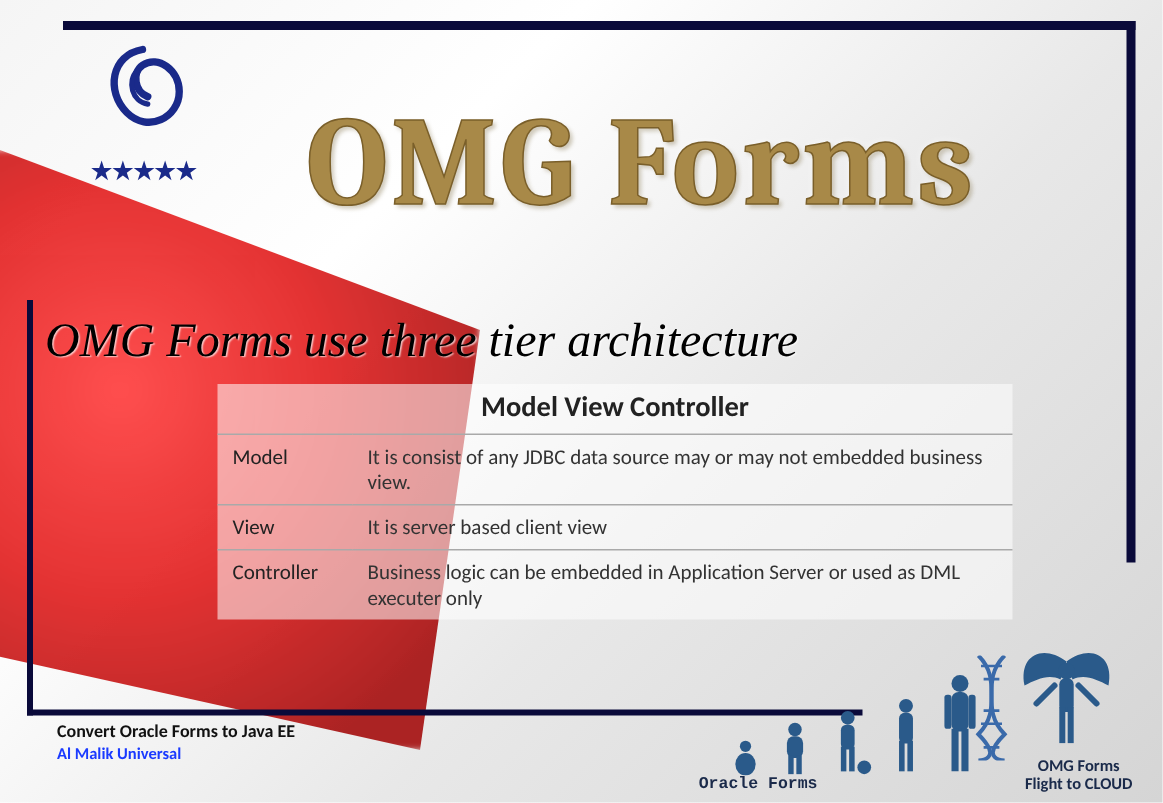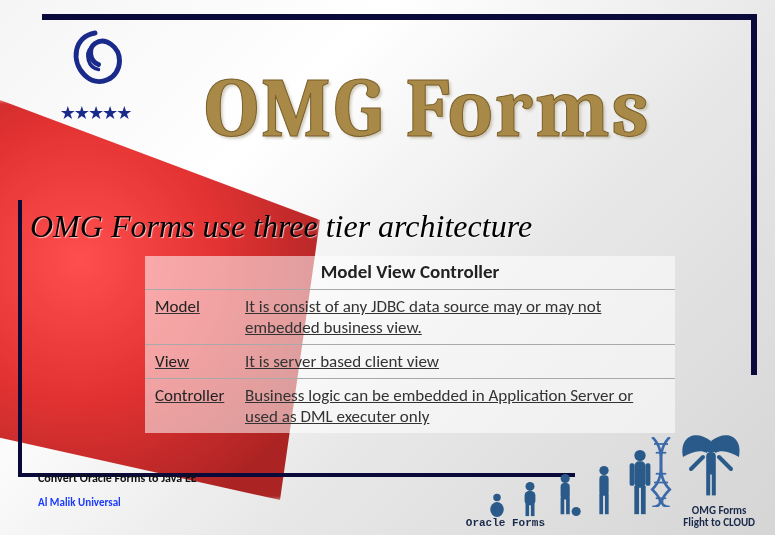--- a/index.html
+++ b/index.html
@@ -101,41 +101,40 @@
   .table-title {
     text-align: center;
     font-weight: bold;
     font-size: 19px;
     padding: 4px 0 6px 0;
     color: #222;
   }
   table {
     width: 100%;
     border-collapse: collapse;
-    font-size: 17px;
+    font-size: 14px;
     color: #333;
-    text-decoration: underline;
   }
   td {
     border-top: 1px solid #a9a9a9;
     padding: 6px 10px;
     vertical-align: top;
   }
   td:first-child {
     width: 90px;
     color: #222;
   }
   .footer-brand {
     position: absolute;
     left: 38px;
     bottom: 26px;
     font-size: 12px;
   }
   .footer-line1 { font-weight: bold; color: #111; }
-  .footer-line2 { font-weight: bold; color: #1a3aff; font-size: 11px; margin-top: 11px; }
+  .footer-line2 { font-weight: bold; color: #1a3aff; font-size: 11px; margin-top: 1px; }
   .silhouettes {
     position: absolute;
     bottom: 18px;
     right: 120px;
     display: flex;
     align-items: flex-end;
     gap: 8px;
   }
   .sil-label {
     position: absolute;

